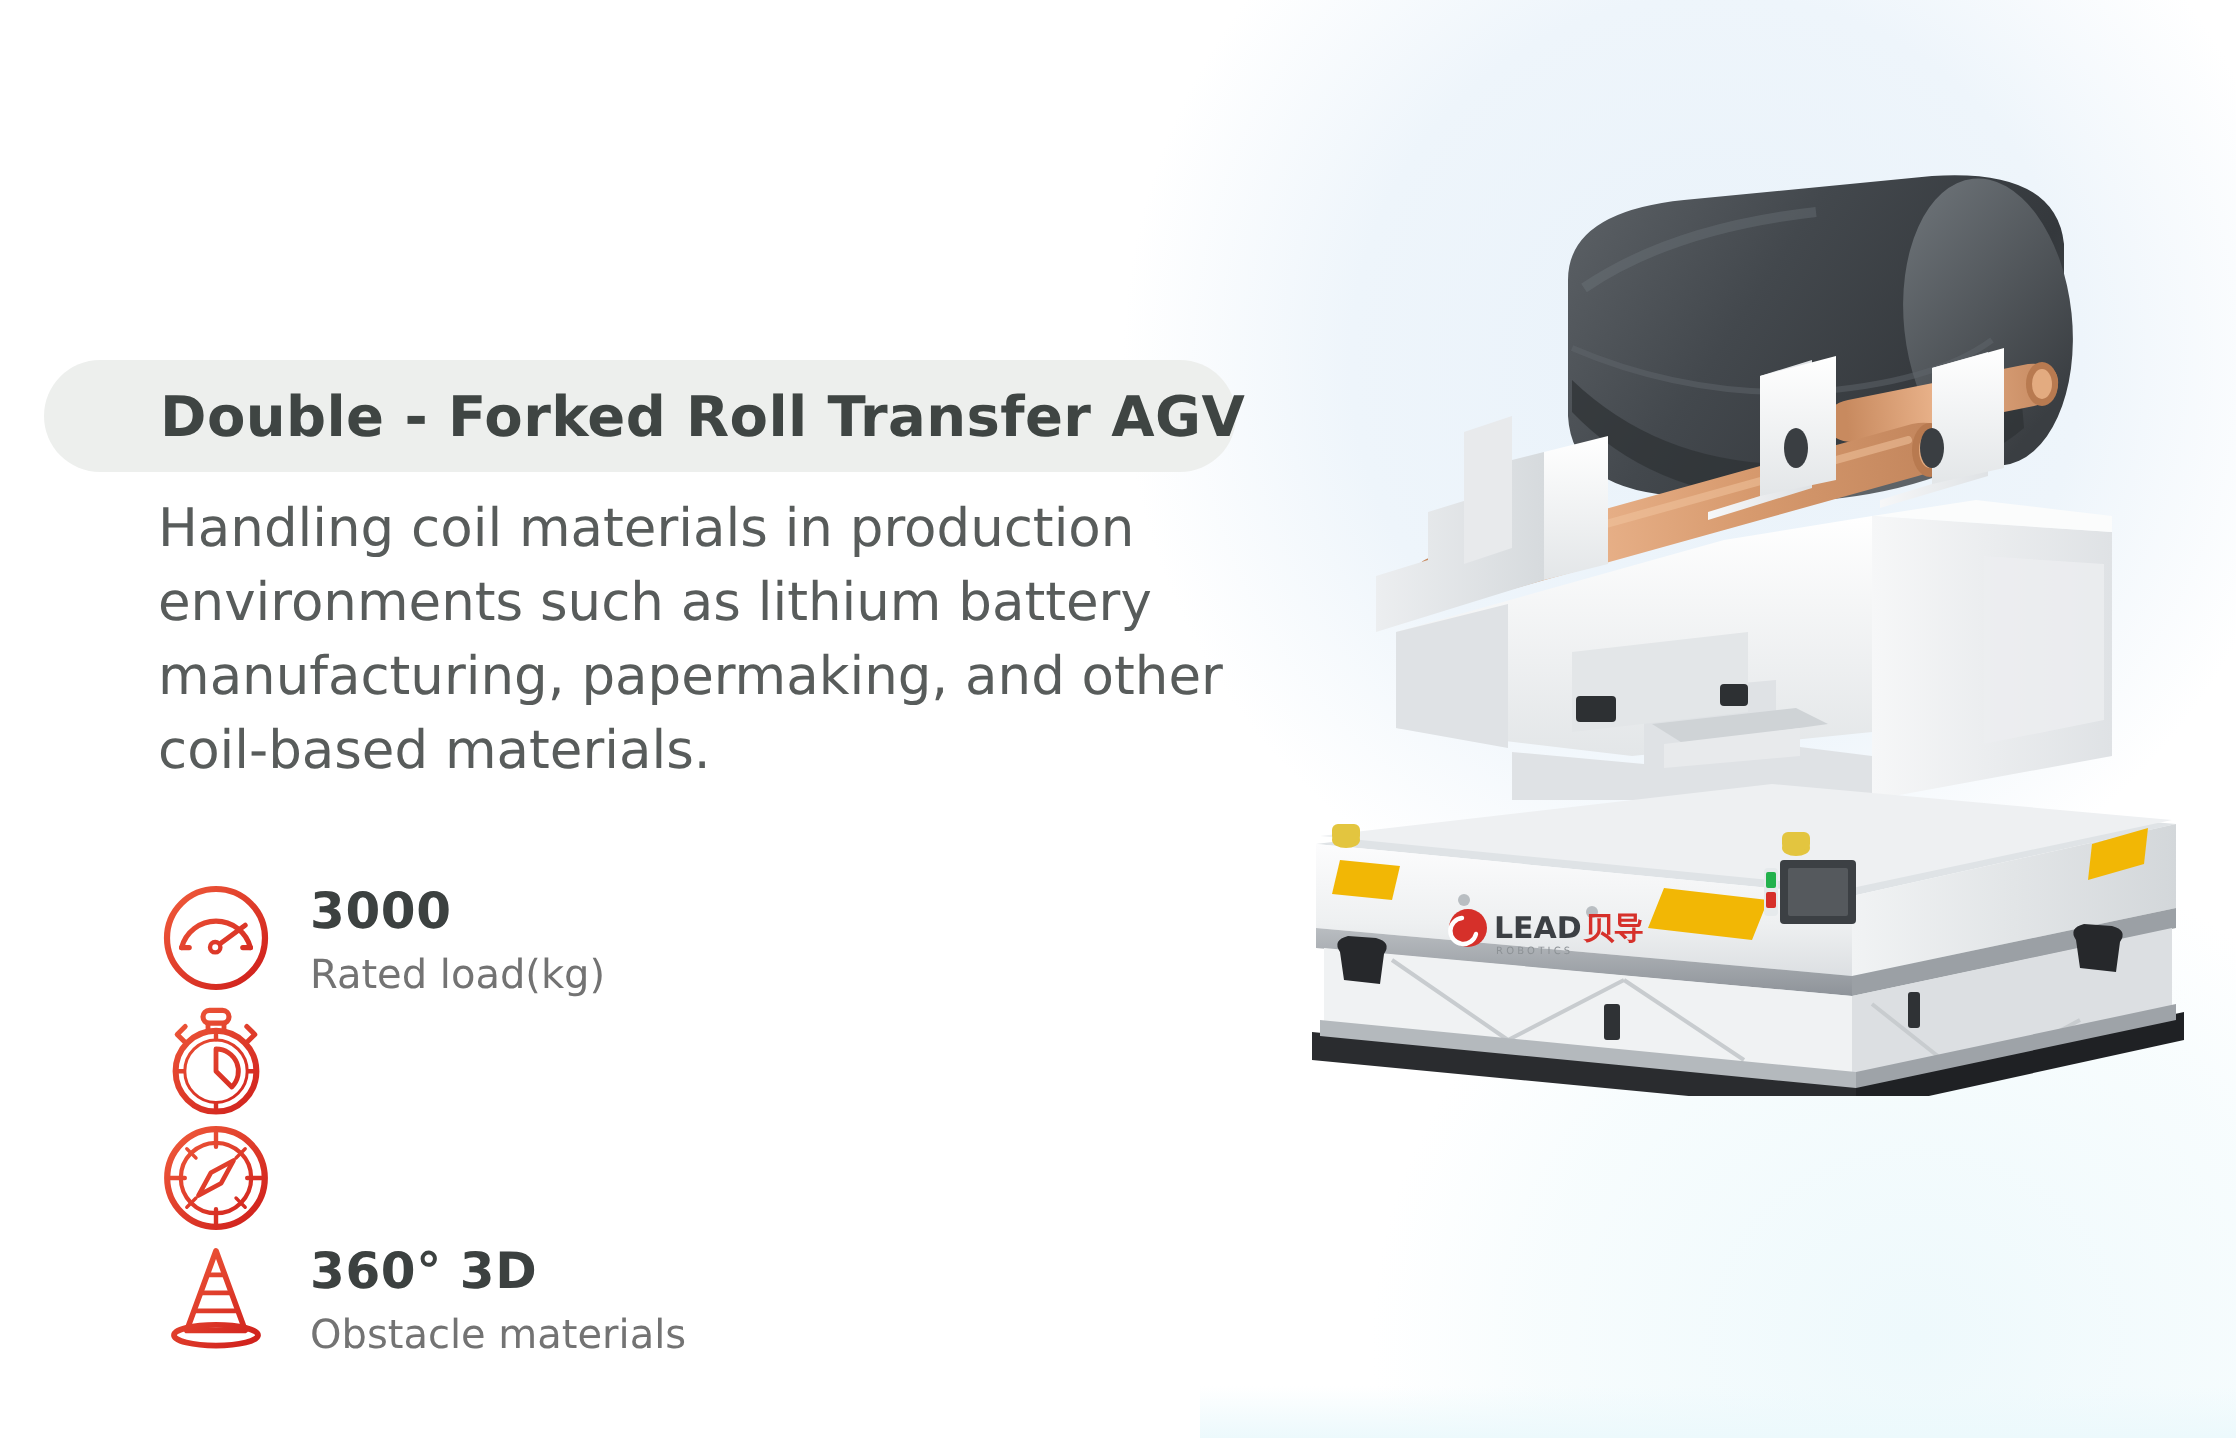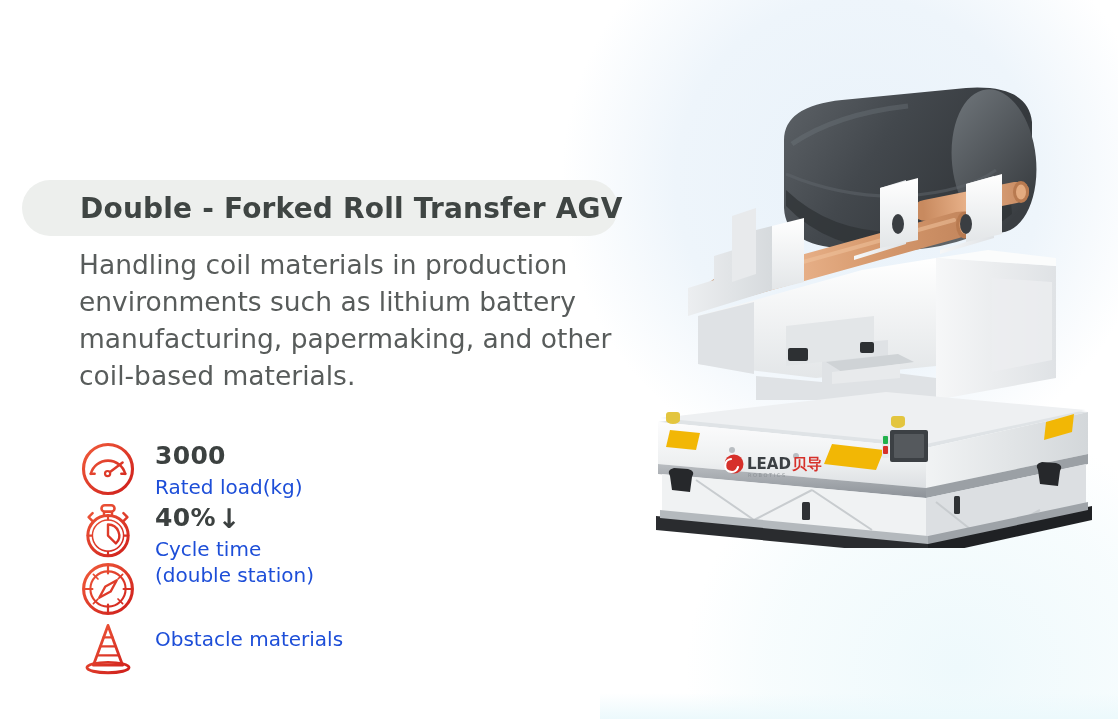--- a/index.html
+++ b/index.html
@@ -104,21 +104,21 @@
   .stat-arrow {
     font-size: 27px;
     font-weight: 700;
     line-height: 1;
     margin-left: 2px;
     color: #3c4140;
   }
   .stat-label {
     font-size: 20px;
     line-height: 26px;
-    color: #1d4ed8;
+    color: #737373;
     margin-top: 4px;
     font-weight: 400;
     white-space: pre-line;
   }
 
   
   #agv {
     position: absolute;
     left: 636px; top: 78px;
     width: 482px; height: 470px;
@@ -182,28 +182,20 @@
             <rect x="22.5" y="3.2" width="13" height="6.4" rx="3.2" stroke="url(#gWatch)" stroke-width="2.6"></rect>
             <path d="M25 9.6 L25 13.2 M33 9.6 L33 13.2" stroke="url(#gWatch)" stroke-width="2.4"></path>
             <path d="M13.6 11.2 L9.6 15.2 L13.8 19.4" stroke="url(#gWatch)" stroke-width="2.5" stroke-linejoin="round" stroke-linecap="round"></path>
             <path d="M44.4 11.2 L48.4 15.2 L44.2 19.4" stroke="url(#gWatch)" stroke-width="2.5" stroke-linejoin="round" stroke-linecap="round"></path>
             <circle cx="29" cy="33.6" r="20.2" stroke="url(#gWatch)" stroke-width="3"></circle>
             <circle cx="29" cy="33.6" r="15.6" stroke="url(#gWatch)" stroke-width="1.5"></circle>
             <path d="M29 33.6 L29 22.5 A11.1 11.1 0 0 1 36.9 41.5 Z" stroke="url(#gWatch)" stroke-width="2.4" stroke-linejoin="round" fill="none"></path>
             <path d="M29 13.4 L29 17.6 M29 49.6 L29 53.8 M8.8 33.6 L13 33.6 M45 33.6 L49.2 33.6" stroke="url(#gWatch)" stroke-width="2.2" stroke-linecap="round"></path>
           </svg>
         </span>
-        <div class="stat-body">
-          <div class="stat-value">
-            <span>40%</span>
-            <span class="stat-arrow">↓</span>
-          </div>
-          <div class="stat-label">Cycle time
-(double station)</div>
-        </div>
       </div>
     </div>
 
     <div class="stat-row row-2">
 
       <div class="stat col-1">
         <span class="stat-icon">
           <svg viewBox="0 0 58 58" fill="none">
             <defs>
               <linearGradient id="gComp" x1="6" y1="6" x2="52" y2="52" gradientUnits="userSpaceOnUse">
@@ -232,20 +224,24 @@
               </linearGradient>
             </defs>
             <path d="M29 5.4 L43.6 45.2 L14.4 45.2 Z" stroke="url(#gCone)" stroke-width="2.8" stroke-linejoin="round"></path>
             <path d="M24.6 17.4 L33.4 17.4" stroke="url(#gCone)" stroke-width="2.4" stroke-linecap="round"></path>
             <path d="M21.8 26.4 L36.2 26.4" stroke="url(#gCone)" stroke-width="2.4" stroke-linecap="round"></path>
             <path d="M19 35.4 L39 35.4" stroke="url(#gCone)" stroke-width="2.4" stroke-linecap="round"></path>
             <ellipse cx="29" cy="47.6" rx="21" ry="5.2" stroke="url(#gCone)" stroke-width="2.9"></ellipse>
           </svg>
         </span>
         <div class="stat-body">
+          <div class="stat-value">
+            <span>360° 3D</span>
+            <span class="stat-arrow"></span>
+          </div>
           <div class="stat-label">Obstacle materials</div>
         </div>
       </div>
     </div>
   </div>
 
   <div id="agv">
     <svg viewBox="0 0 482 470">
       <defs>
         <linearGradient id="coilBody" x1="140" y1="40" x2="380" y2="200" gradientUnits="userSpaceOnUse">

